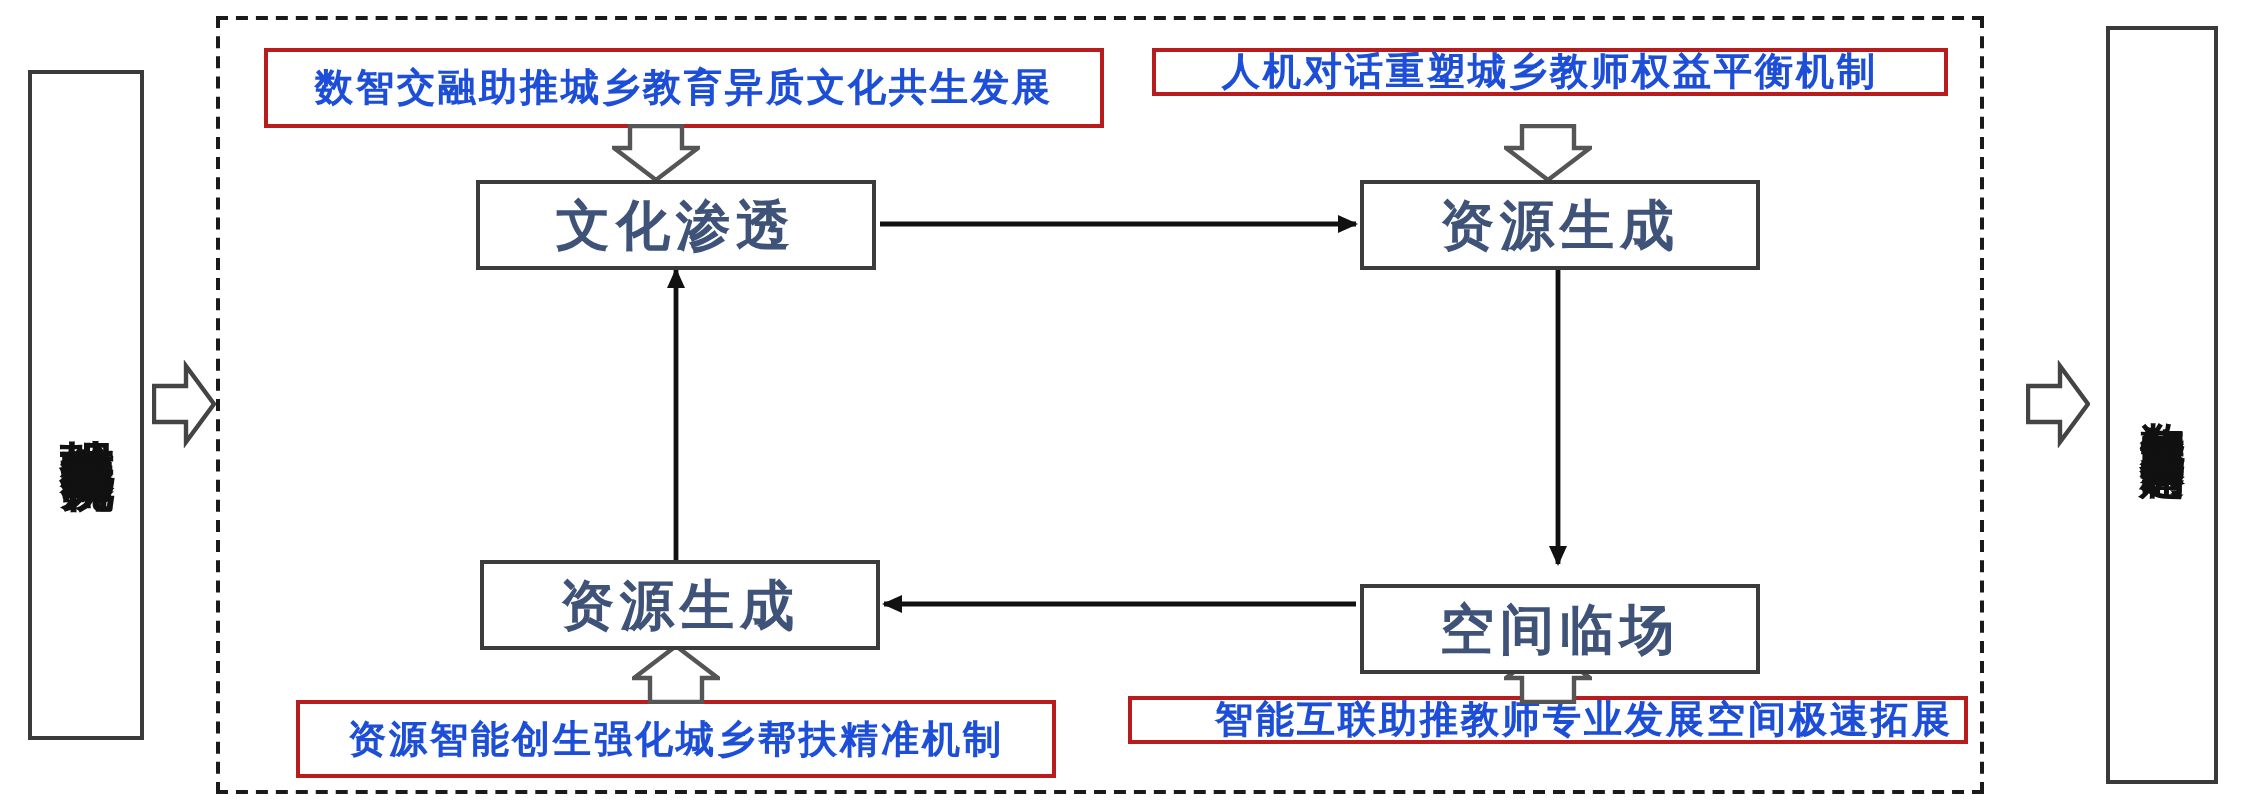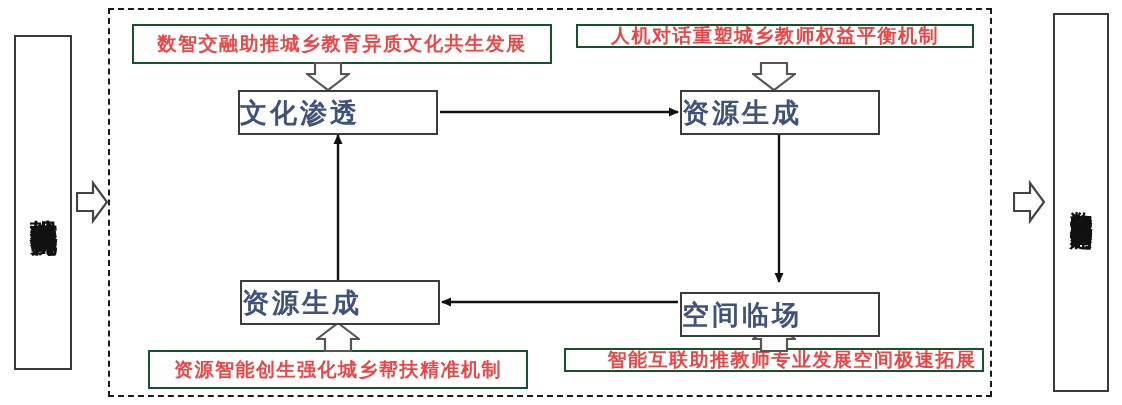--- a/index.html
+++ b/index.html
@@ -55,41 +55,42 @@
     width: 884px;
     height: 389px;
     border: 2px dashed #1a1a1a;
     box-sizing: border-box;
     background: transparent;
   }
 
   
   .caption-box {
     position: absolute;
-    border: 2px solid #14532d;
+    border: 2px solid #b91c1c;
     background: #ffffff;
     box-sizing: border-box;
     display: flex;
     align-items: center;
     justify-content: center;
     font-weight: bold;
     font-size: 19px;
-    color: #ef4444;
+    color: #1d4ed8;
     letter-spacing: 1.5px;
     white-space: nowrap;
   }
 
   
   .core-box {
     position: absolute;
     border: 2px solid #3c3c3c;
     background: #ffffff;
     box-sizing: border-box;
     display: flex;
     align-items: center;
+    justify-content: center;
     font-weight: bold;
     font-size: 27px;
     color: #3f5277;
     letter-spacing: 3px;
     white-space: nowrap;
   }
 
   
   #connectors {
     position: absolute;

